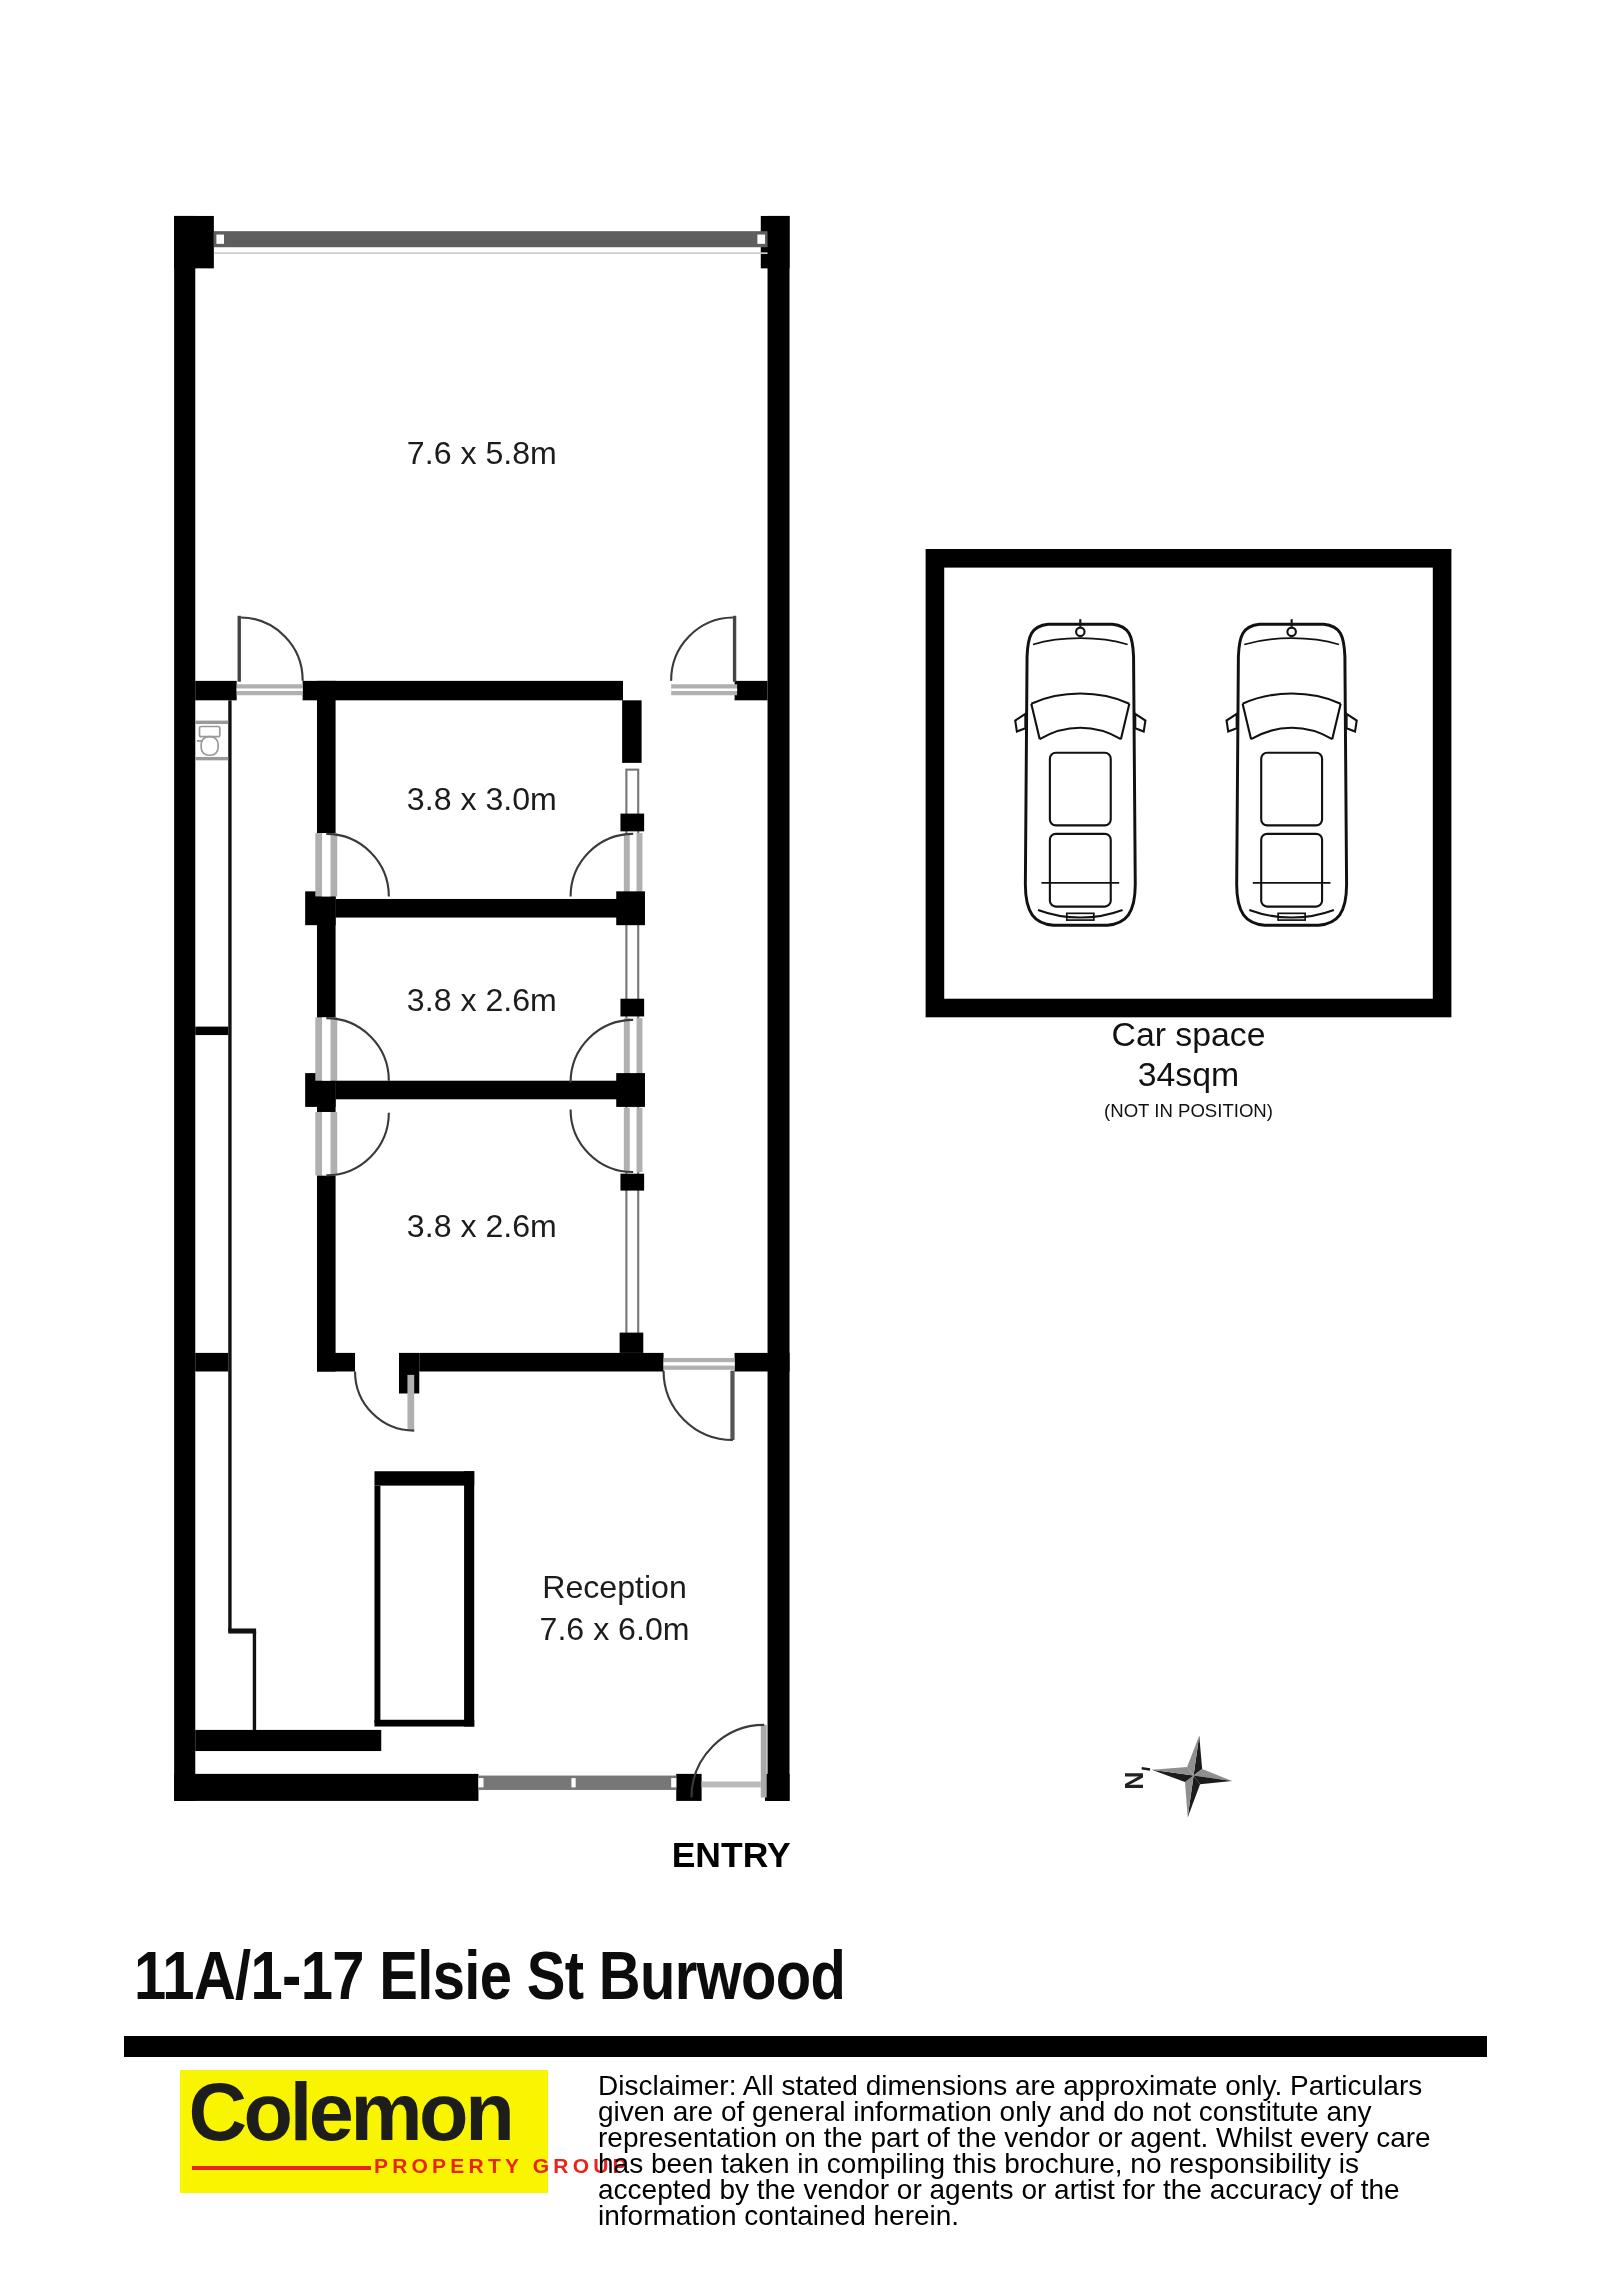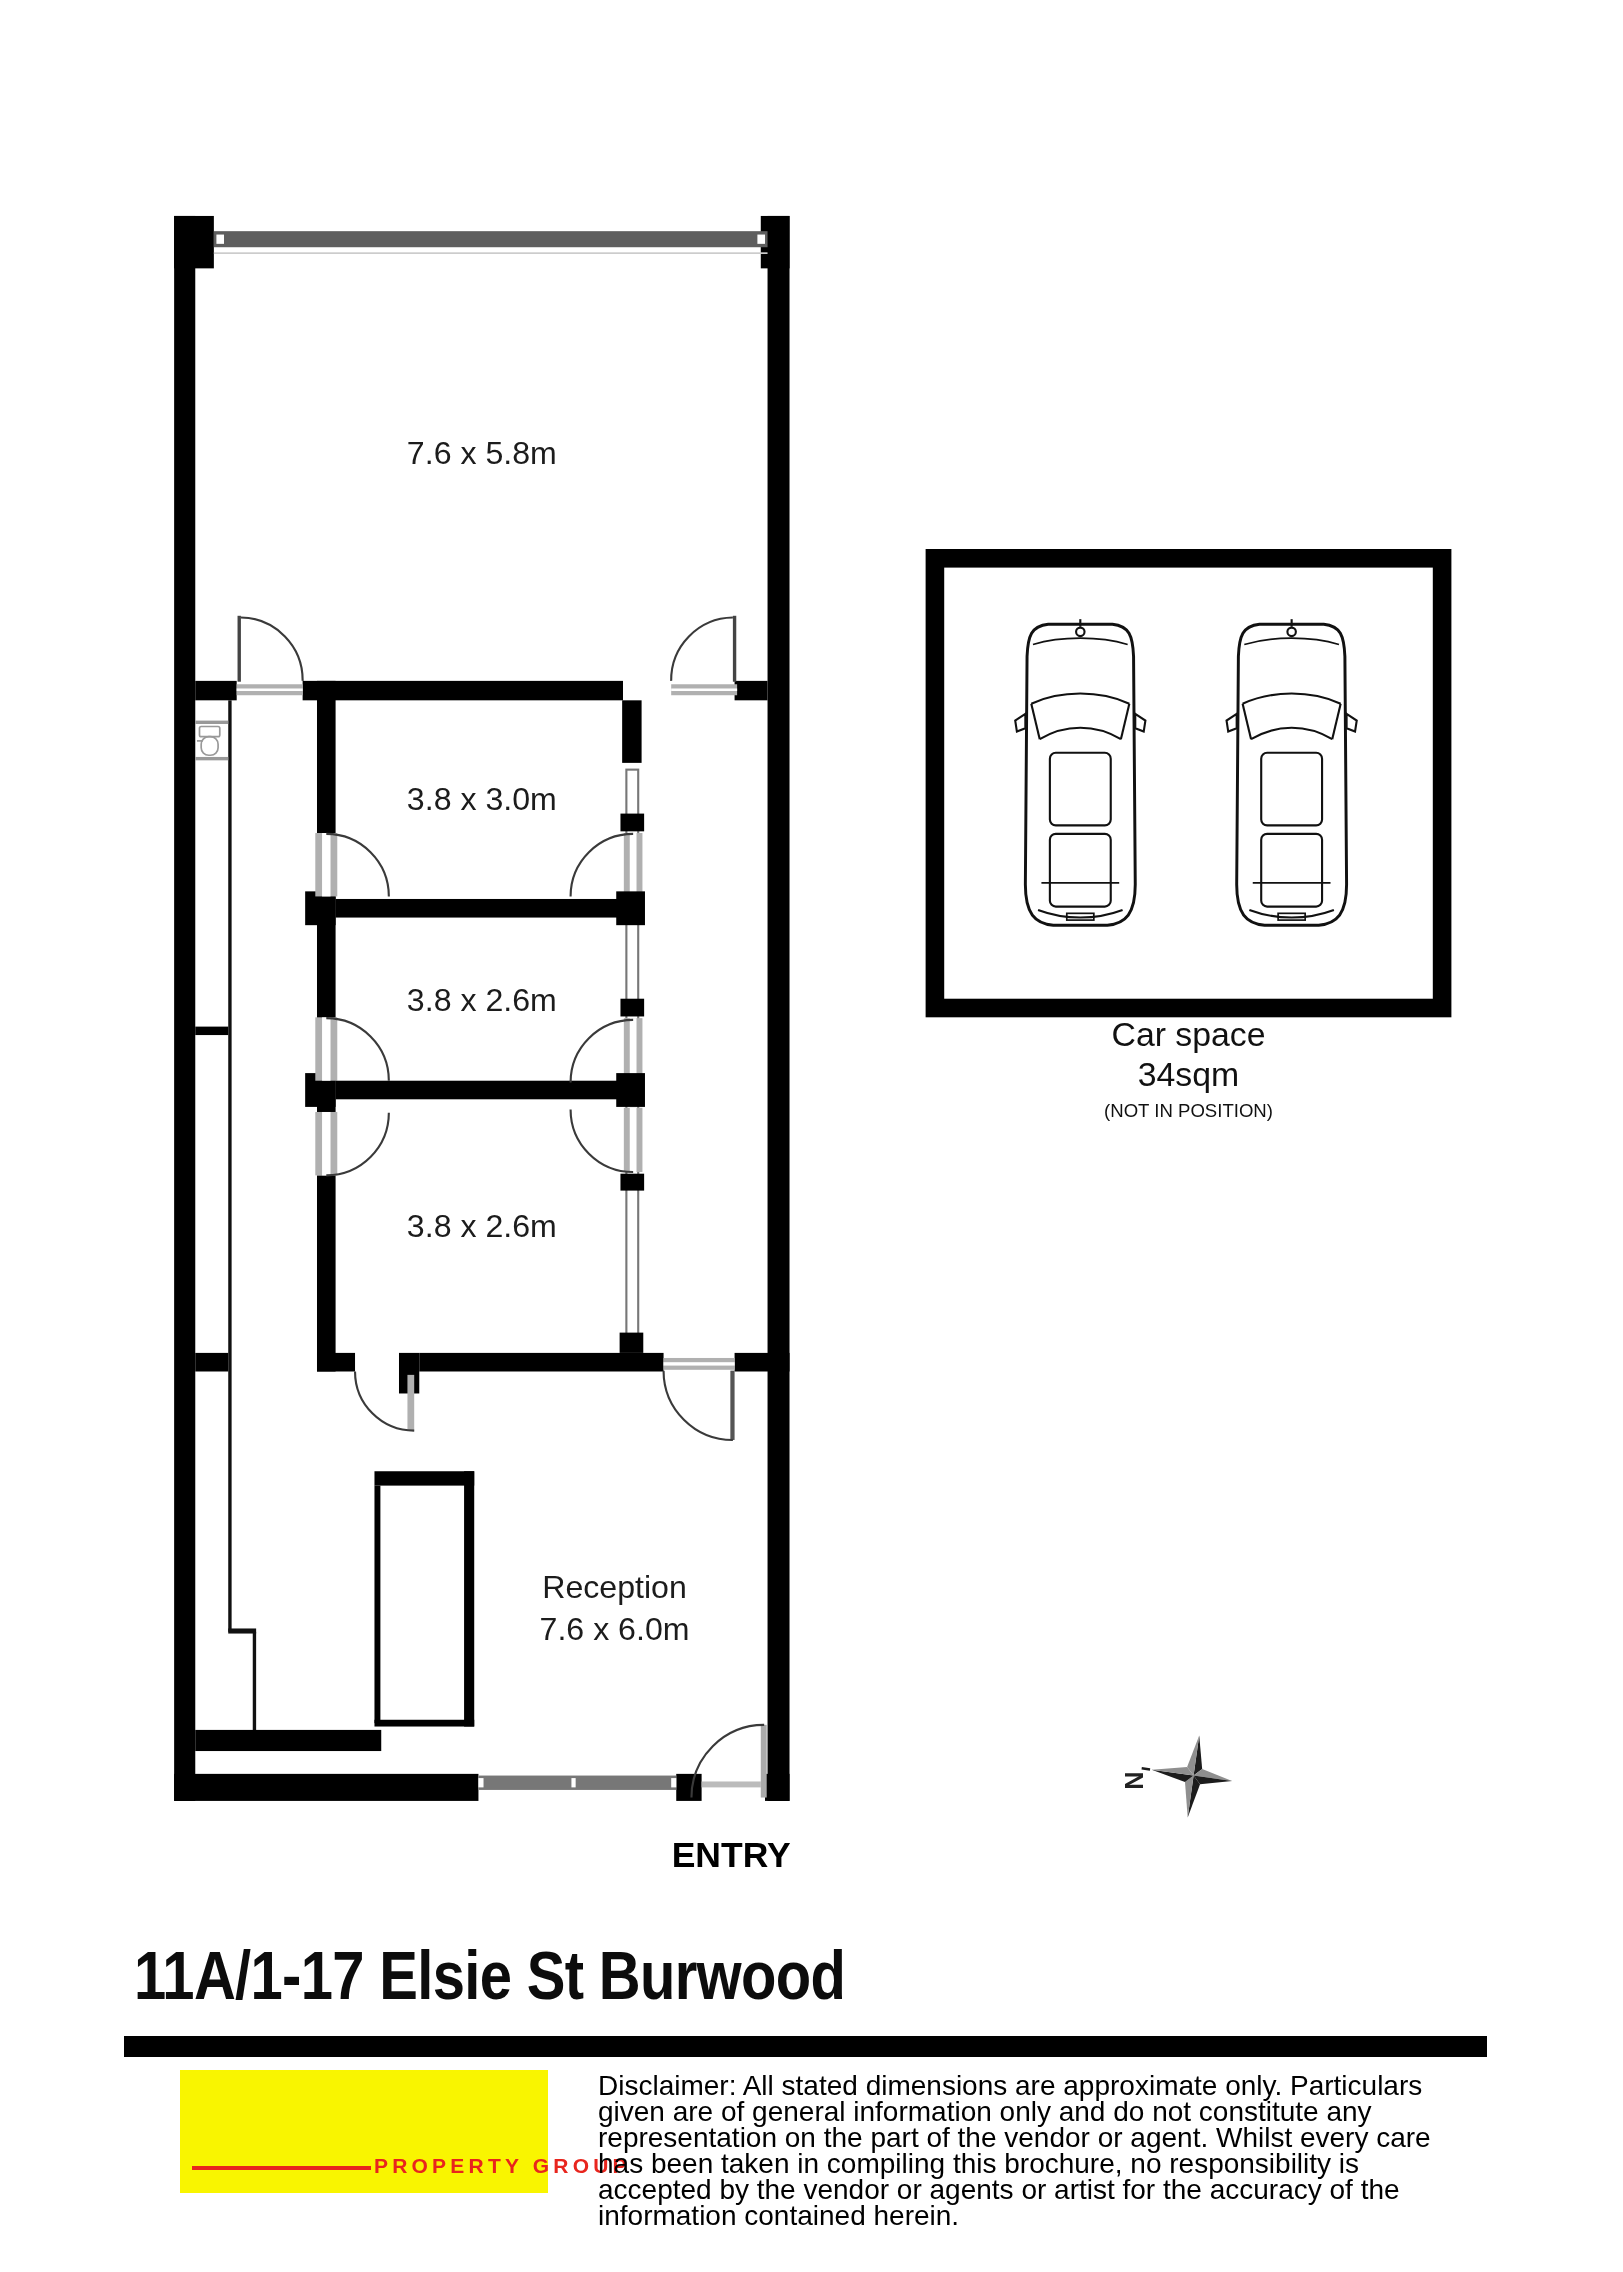--- a/index.html
+++ b/index.html
@@ -227,20 +227,21 @@
       <path d="M -62,0 L -52,0" stroke="#1c1c1c" stroke-width="3"></path>
     </g>
     <text class="compass-n" transform="translate(1352,2106) rotate(-90)" text-anchor="middle">N</text>
   </svg>
 
   <div class="title">11A/1-17 Elsie St Burwood</div>
 
   <div class="divider-bar"></div>
 
   <div class="logo" style="background:#f9f500;">
+    <div class="logo-name">Colemon</div>
     <div class="logo-underline"></div>
     <div class="logo-tagline">PROPERTY GROUP</div>
   </div>
 
   <div class="disclaimer">Disclaimer: All stated dimensions are approximate only. Particulars given are of general information only and do not constitute any representation on the part of the vendor or agent. Whilst every care has been taken in compiling this brochure, no responsibility is accepted by the vendor or agents or artist for the accuracy of the information contained herein.</div>
 
 </div>
 
 
 </body></html>

